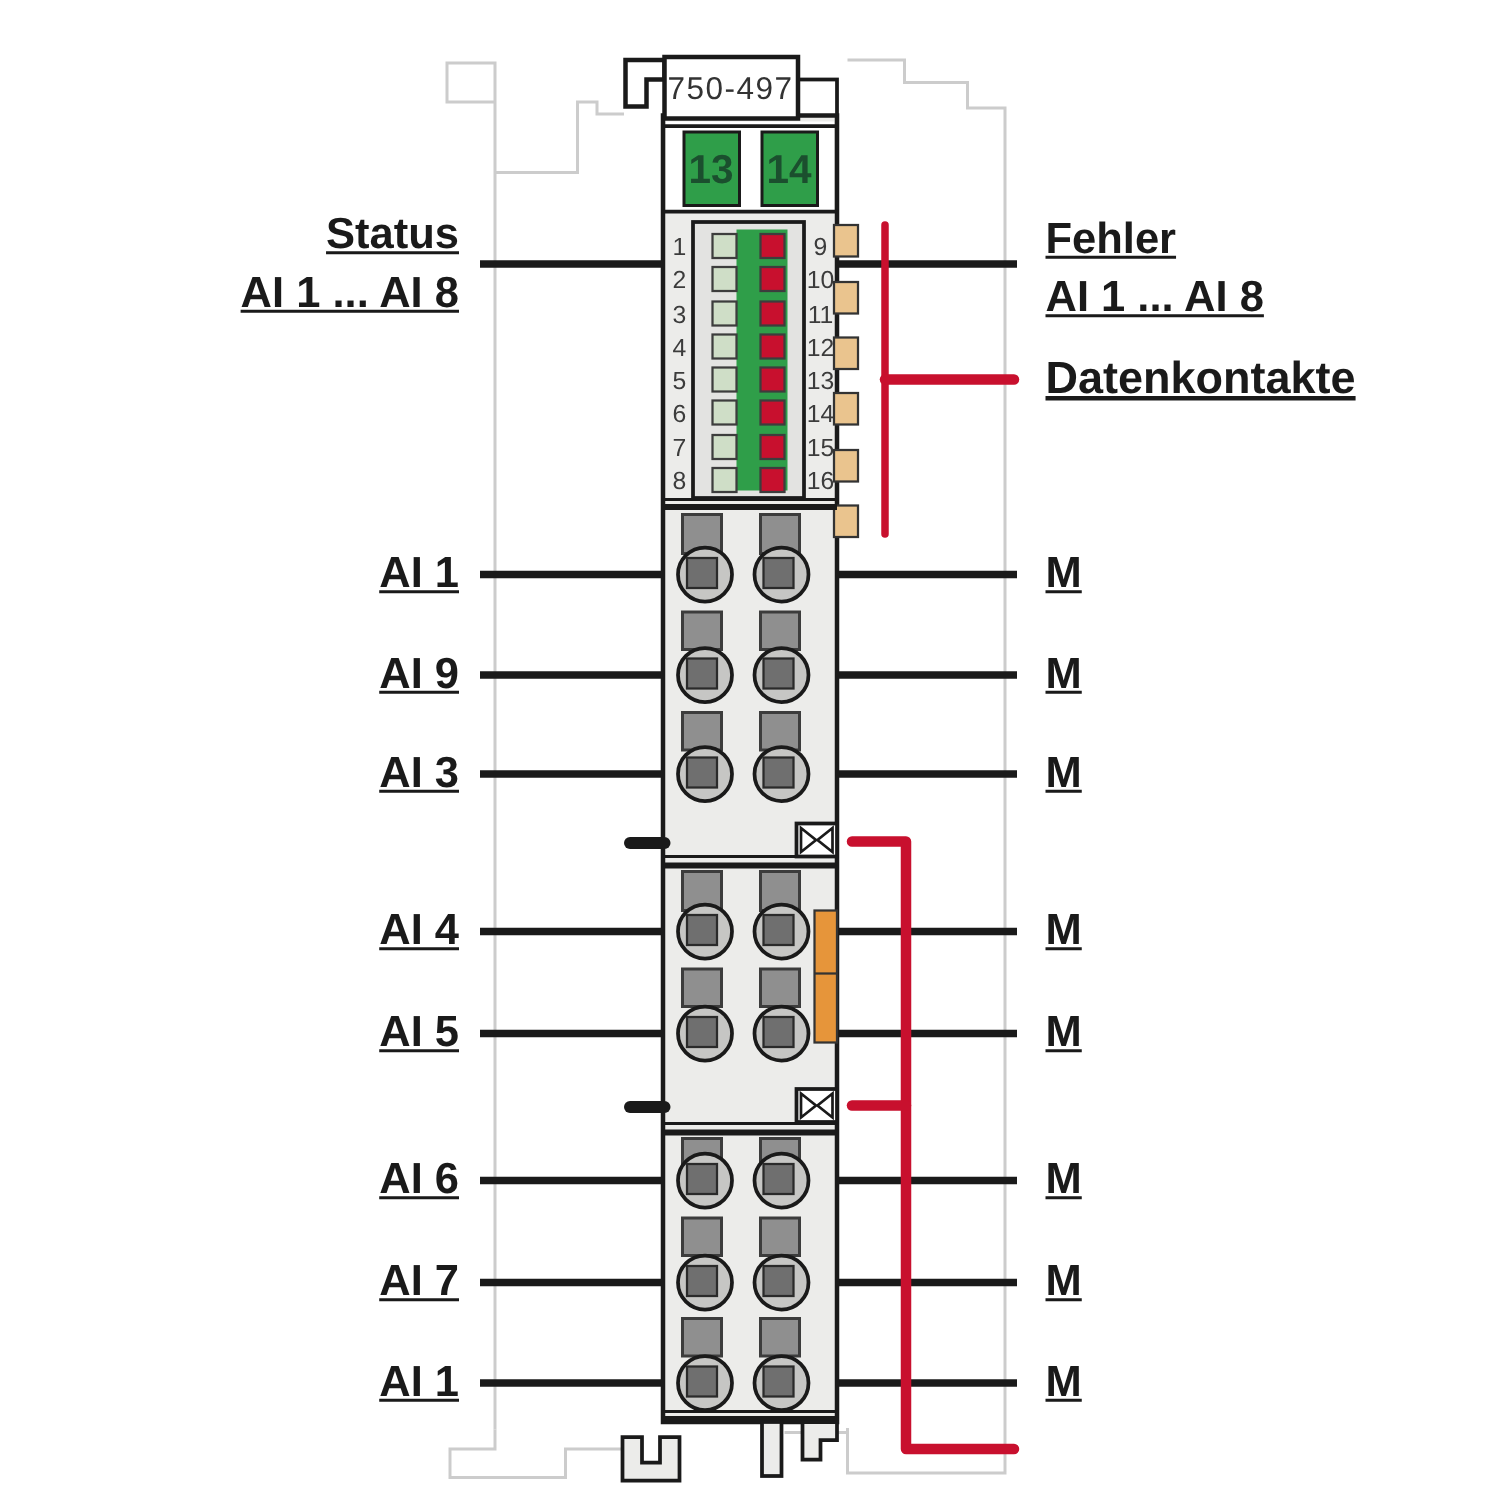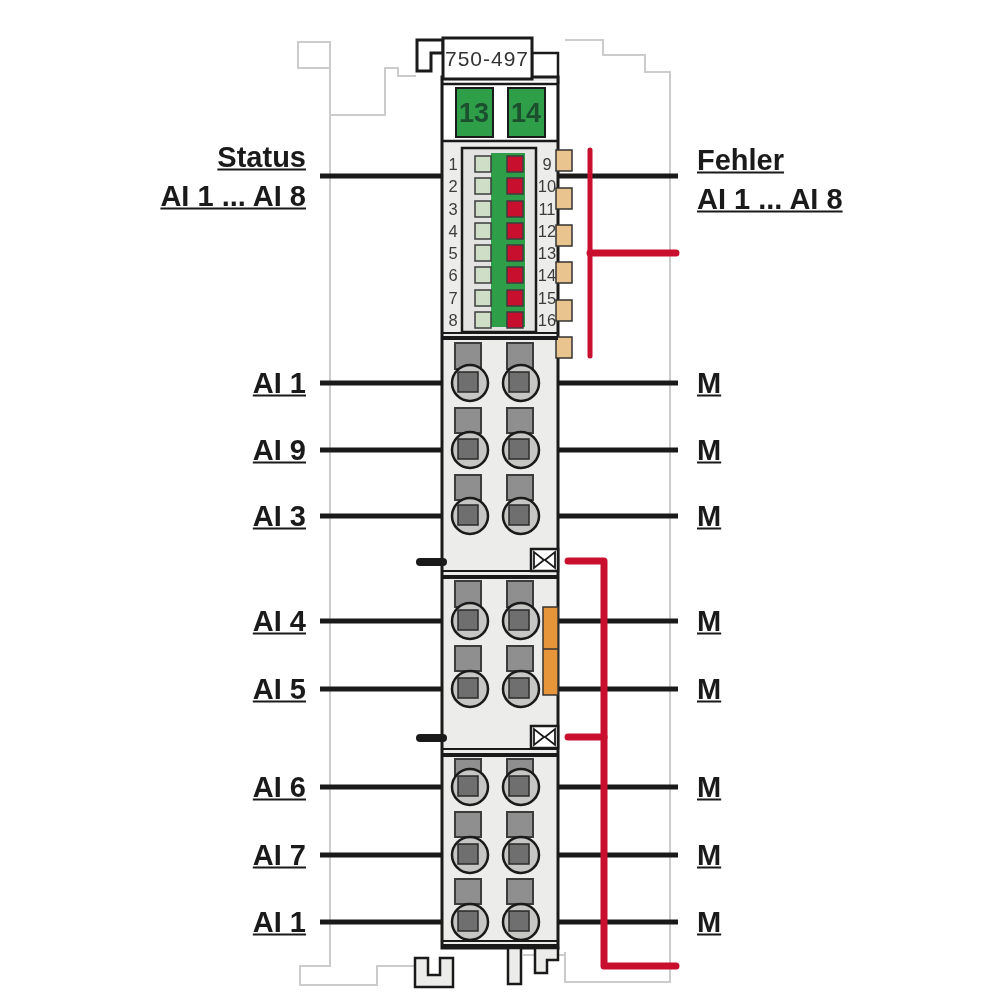--- a/index.html
+++ b/index.html
@@ -214,20 +214,21 @@
     <path d="M415,958 H428 V975 H440 V958 H453 V987 H415 Z"></path>
     <rect x="508" y="948" width="13" height="36"></rect>
     <path d="M535,948 H558 V960 H547 V973 H535 Z"></path>
   </g>
 </svg>
 
 <div class="lbl l" style="top:157px">Status</div>
 <div class="lbl l" style="top:196px">AI 1 ... AI 8</div>
 <div class="lbl r" style="top:160px">Fehler</div>
 <div class="lbl r" style="top:199px">AI 1 ... AI 8</div>
+<div class="lbl r big" style="top:253px">Datenkontakte</div>
 
 <div class="lbl l" style="top:383px">AI 1</div>
 <div class="lbl l" style="top:450px">AI 9</div>
 <div class="lbl l" style="top:516px">AI 3</div>
 <div class="lbl l" style="top:621px">AI 4</div>
 <div class="lbl l" style="top:689px">AI 5</div>
 <div class="lbl l" style="top:787px">AI 6</div>
 <div class="lbl l" style="top:855px">AI 7</div>
 <div class="lbl l" style="top:922px">AI 1</div>
 

